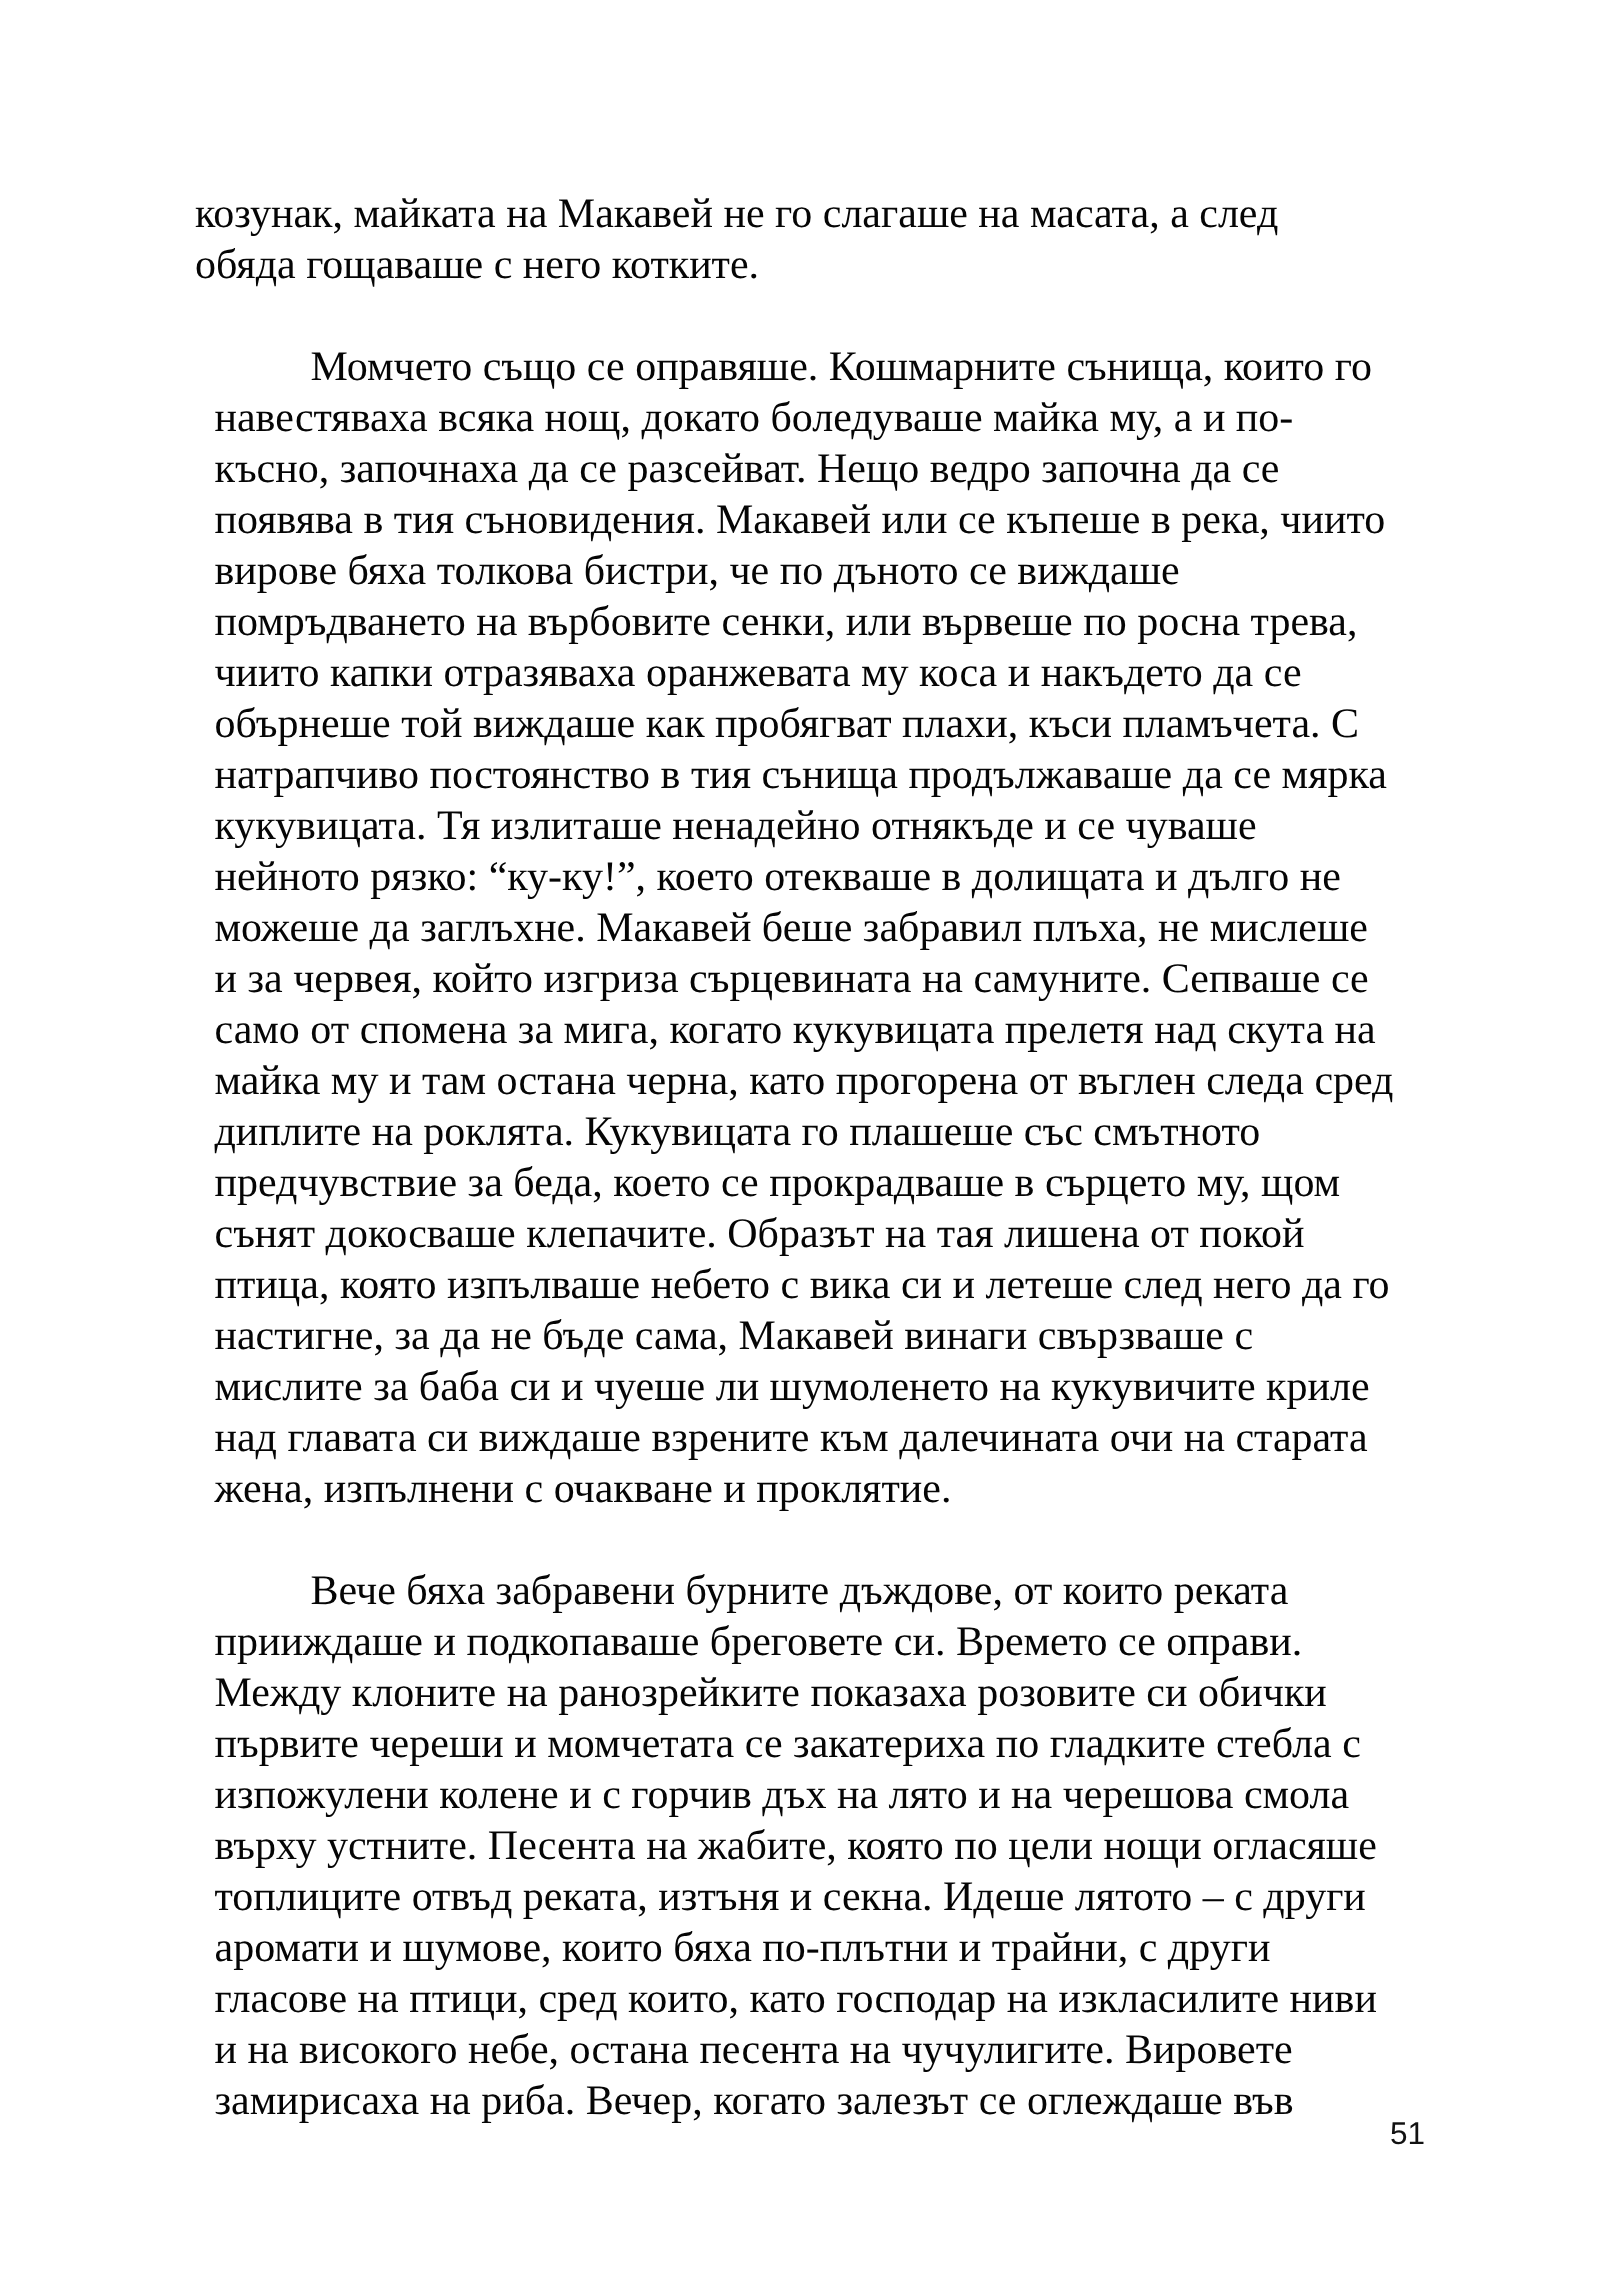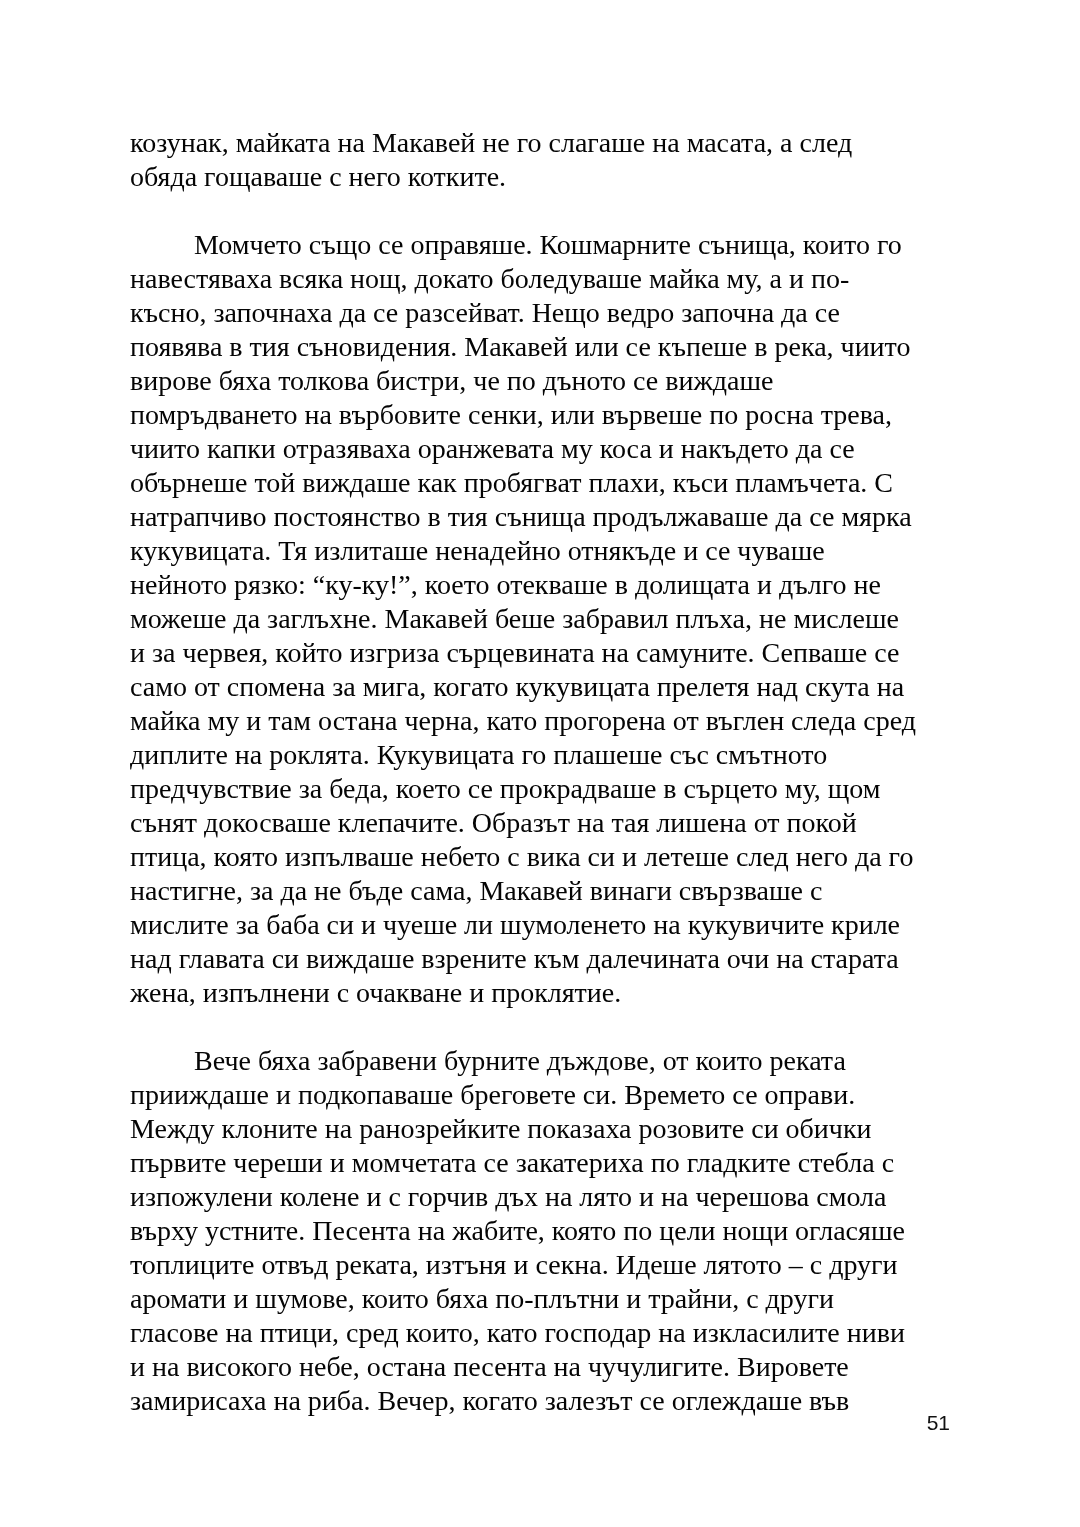--- a/index.html
+++ b/index.html
@@ -25,20 +25,21 @@
   .para {
     margin: 0 0 34px 0;
     font-size: 28px;
     line-height: 34px;
     white-space: pre-line;
     text-align: left;
     color: #050505;
   }
   .para.indented {
     text-indent: 64px;
+    margin-left: 13px;
   }
   .page-number {
     position: absolute;
     right: 130px;
     bottom: 92px;
     font-family: "Liberation Sans", sans-serif;
     font-size: 21px;
     line-height: 24px;
     color: #111111;
   }

